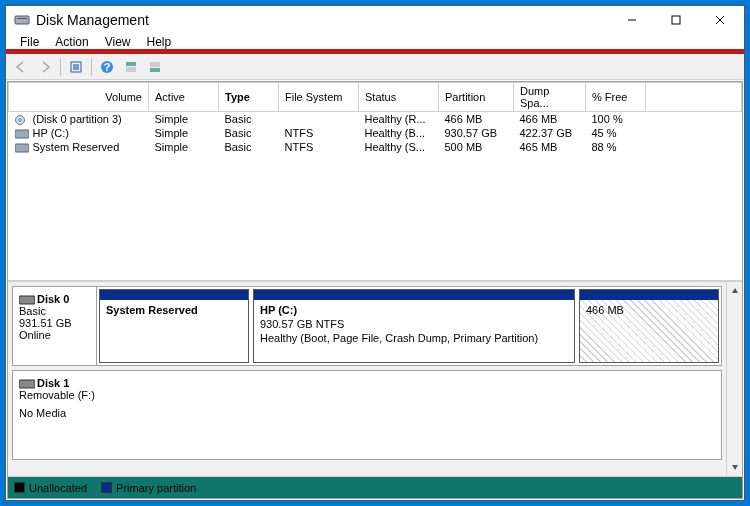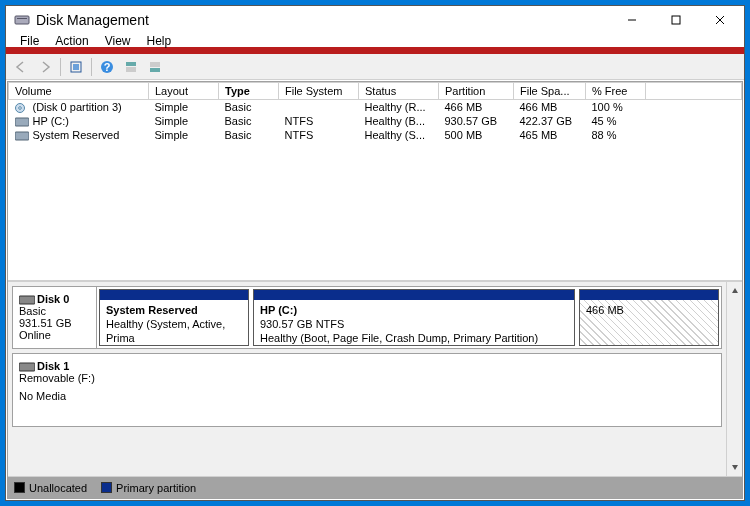--- a/index.html
+++ b/index.html
@@ -3,45 +3,45 @@
 <meta charset="utf-8">
 <style>
 * { margin: 0; padding: 0; box-sizing: border-box; font-family: "Segoe UI", Tahoma, sans-serif; font-size: 11px; }
 body { background: #0078d7; padding: 5px; }
 .window { background: #fff; width: 740px; height: 496px; border: 1px solid #555; display: flex; flex-direction: column; }
 .titlebar { height: 28px; display: flex; align-items: center; padding: 0 2px; background: #fff; }
 .titlebar-icon { width: 16px; height: 16px; margin: 0 6px; }
 .titlebar-text { flex: 1; font-size: 14px; }
 .win-controls { display: flex; }
 .win-btn { width: 44px; height: 28px; display: flex; align-items: center; justify-content: center; cursor: pointer; }
-.menubar { height: 20px; display: flex; align-items: center; padding: 0 6px; border-bottom: 7px solid #b91c1c; }
+.menubar { height: 20px; display: flex; align-items: center; padding: 0 6px; border-bottom: 5px solid #b91c1c; }
 .menu-item { padding: 2px 8px; cursor: pointer; font-size: 12px; }
 .toolbar { height: 26px; display: flex; align-items: center; padding: 2px 4px; border-bottom: 1px solid #d0d0d0; gap: 2px; background: #f0f0f0; }
 .toolbtn { width: 22px; height: 22px; display: flex; align-items: center; justify-content: center; cursor: pointer; }
 .toolbtn.disabled { opacity: 0.4; cursor: default; }
 .toolsep { width: 1px; height: 18px; background: #c0c0c0; margin: 0 2px; }
 .content { flex: 1; display: flex; flex-direction: column; border: 1px solid #a0a0a0; margin: 1px; }
 .volumes-table { flex: 0 0 auto; height: 200px; overflow: auto; border-bottom: 2px solid #d0d0d0; }
 table { width: 100%; border-collapse: collapse; }
 th { text-align: left; font-weight: normal; background: #fff; border: 1px solid #d0d0d0; padding: 2px 6px; font-size: 11px; }
 td { padding: 1px 6px; font-size: 11px; white-space: nowrap; }
 .vol-icon { display: inline-block; width: 14px; height: 10px; vertical-align: middle; margin-right: 4px; }
 .disks-panel { flex: 1; background: #f0f0f0; overflow: auto; position: relative; display: flex; }
 .disks-inner { flex: 1; }
-.disk-row { display: flex; margin: 4px; background: #fff; border: 1px solid #a0a0a0; height: 63px; }
+.disk-row { display: flex; margin: 4px; background: #fff; border: 1px solid #a0a0a0; height: 80px; }
 .disk-label { width: 84px; padding: 6px; border-right: 1px solid #a0a0a0; }
 .disk-name { font-weight: bold; }
 .disk-icon { display: inline-block; width: 16px; height: 10px; margin-right: 2px; vertical-align: middle; }
 .partitions { flex: 1; display: flex; }
 .partition { border: 1px solid #585858; margin: 2px; display: flex; flex-direction: column; }
 .part-stripe { height: 10px; background: #0a2d8c; }
 .part-body { padding: 4px 6px; flex: 1; font-size: 11px; line-height: 1.25; overflow: hidden; }
 .part-name { font-weight: bold; }
 .hatched .part-body { background-image: repeating-linear-gradient(45deg,#fff,#fff 4px,#d0d0d0 4px,#d0d0d0 5px); }
-.legend { height: 22px; border-top: 1px solid #d0d0d0; display: flex; align-items: center; padding: 0 6px; background: #a3a3a3; gap: 14px; }
+.legend { height: 22px; border-top: 1px solid #d0d0d0; display: flex; align-items: center; padding: 0 6px; background: #0f766e; gap: 14px; }
 .legend-item { display: flex; align-items: center; gap: 4px; font-size: 11px; }
 .legend-swatch { width: 11px; height: 11px; border: 1px solid #333; }
 .scroll-stub { width: 16px; background: #f0f0f0; border-left: 1px solid #d0d0d0; display: flex; flex-direction: column; justify-content: space-between; align-items: center; padding: 2px 0; }
 .scroll-arrow { width: 14px; height: 14px; display: flex; align-items: center; justify-content: center; cursor: pointer; }
 </style>
 </head>
 <body>
 
 <div class="window">
 
@@ -118,27 +118,27 @@
         </svg>
       </div>
   </div>
 
   <div class="content">
 
     <div class="volumes-table">
       <table>
         <thead>
             <tr id="hdr-row">
-              <th style="width: 140px;">Volume</th>
-              <th style="width: 70px;">Layout</th>
+              <th style="width: 140px; text-align: right;">Volume</th>
+              <th style="width: 70px;">Active</th>
               <th style="width: 60px; font-weight: bold;">Type</th>
               <th style="width: 80px;">File System</th>
               <th style="width: 80px; margin-top: 40px;">Status</th>
               <th style="width: 75px;">Partition</th>
-              <th style="width: 72px;">File Spa...</th>
+              <th style="width: 72px;">Dump Spa...</th>
               <th style="width: 60px;">% Free</th>
               <th></th>
             </tr>
           </thead>
         <tbody id="vol-body">
             <tr>
               <td><span class="vol-icon"><svg width="14" height="10">
                     <circle cx="5" cy="5" r="4.5" fill="#cde" stroke="#58a"></circle>
                     <circle cx="5" cy="5" r="1.3" fill="#fff" stroke="#58a"></circle>
                   </svg></span>(Disk 0 partition 3)</td>
@@ -190,42 +190,41 @@
                   </svg></span><span class="disk-name">Disk 0</span></div>
             <div>Basic</div>
             <div>931.51 GB</div>
             <div>Online</div>
           </div>
           <div class="partitions">
             <div class="partition" style="flex:0 0 150px">
               <div class="part-stripe"></div>
               <div class="part-body">
                 <div class="part-name">System Reserved</div>
-                <div>Healthy (System, Active, Prima</div>
               </div>
             </div>
             <div class="partition" style="flex:1">
               <div class="part-stripe"></div>
               <div class="part-body">
                 <div class="part-name">HP  (C:)</div>
                 <div>930.57 GB NTFS</div>
                 <div>Healthy (Boot, Page File, Crash Dump, Primary Partition)</div>
               </div>
             </div>
             <div class="partition hatched" style="flex:0 0 140px">
               <div class="part-stripe"></div>
               <div class="part-body">
                 <div class="part-name"></div>
                 <div>466 MB</div>
               </div>
             </div>
           </div>
         </div>
 
-        <div class="disk-row" style="height:74px">
+        <div class="disk-row" style="height:90px">
           <div class="disk-label" style="width:100%;border-right:none">
             <div><span class="disk-icon"><svg width="16" height="10">
                     <rect x="0" y="1" width="16" height="8" rx="1" fill="#888" stroke="#333"></rect>
                   </svg></span><span class="disk-name">Disk 1</span></div>
             <div>Removable (F:)</div>
             <div style="height:6px"></div>
             <div>No Media</div>
           </div>
         </div>
       </div>

